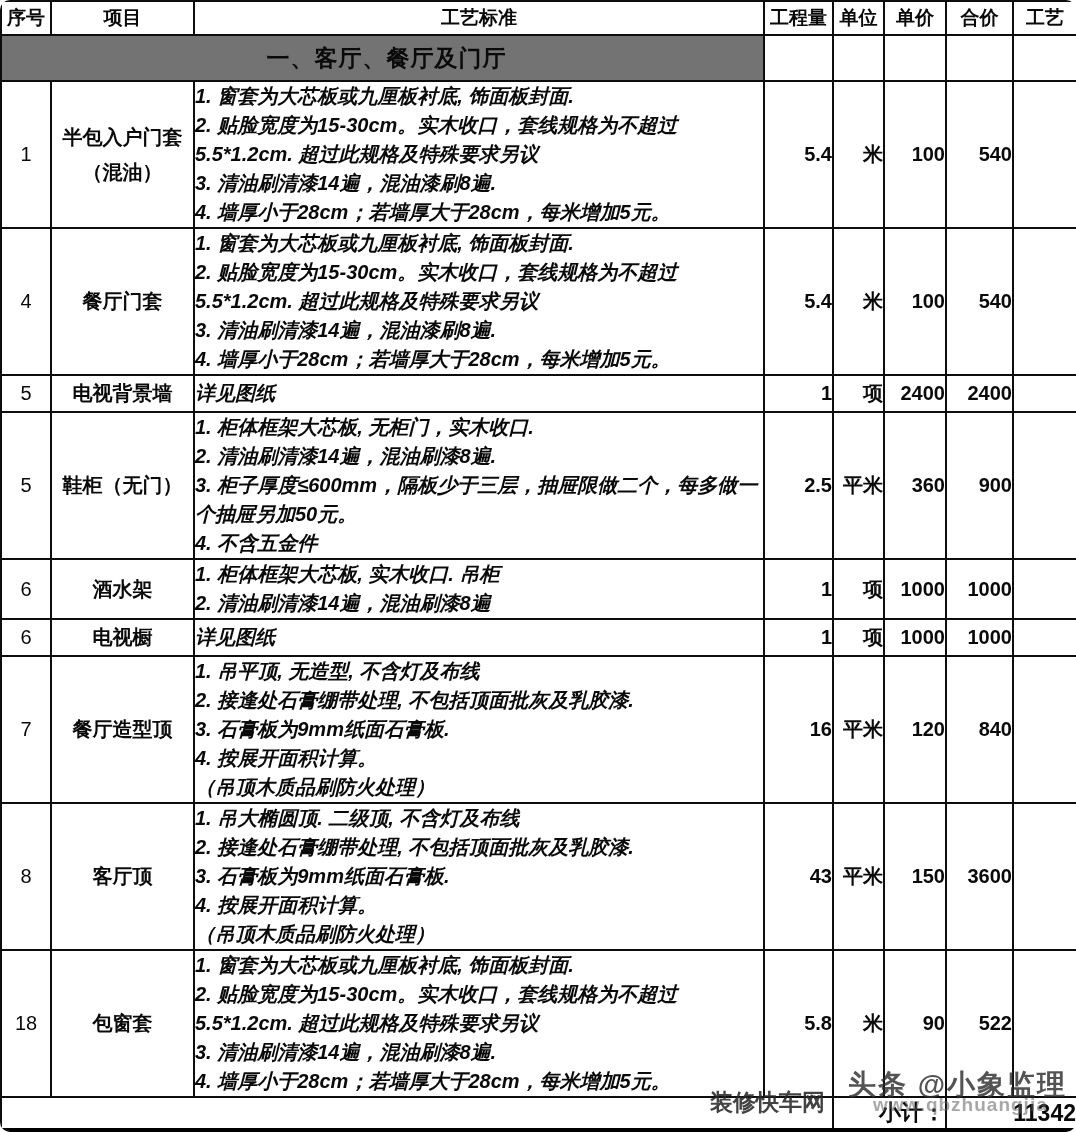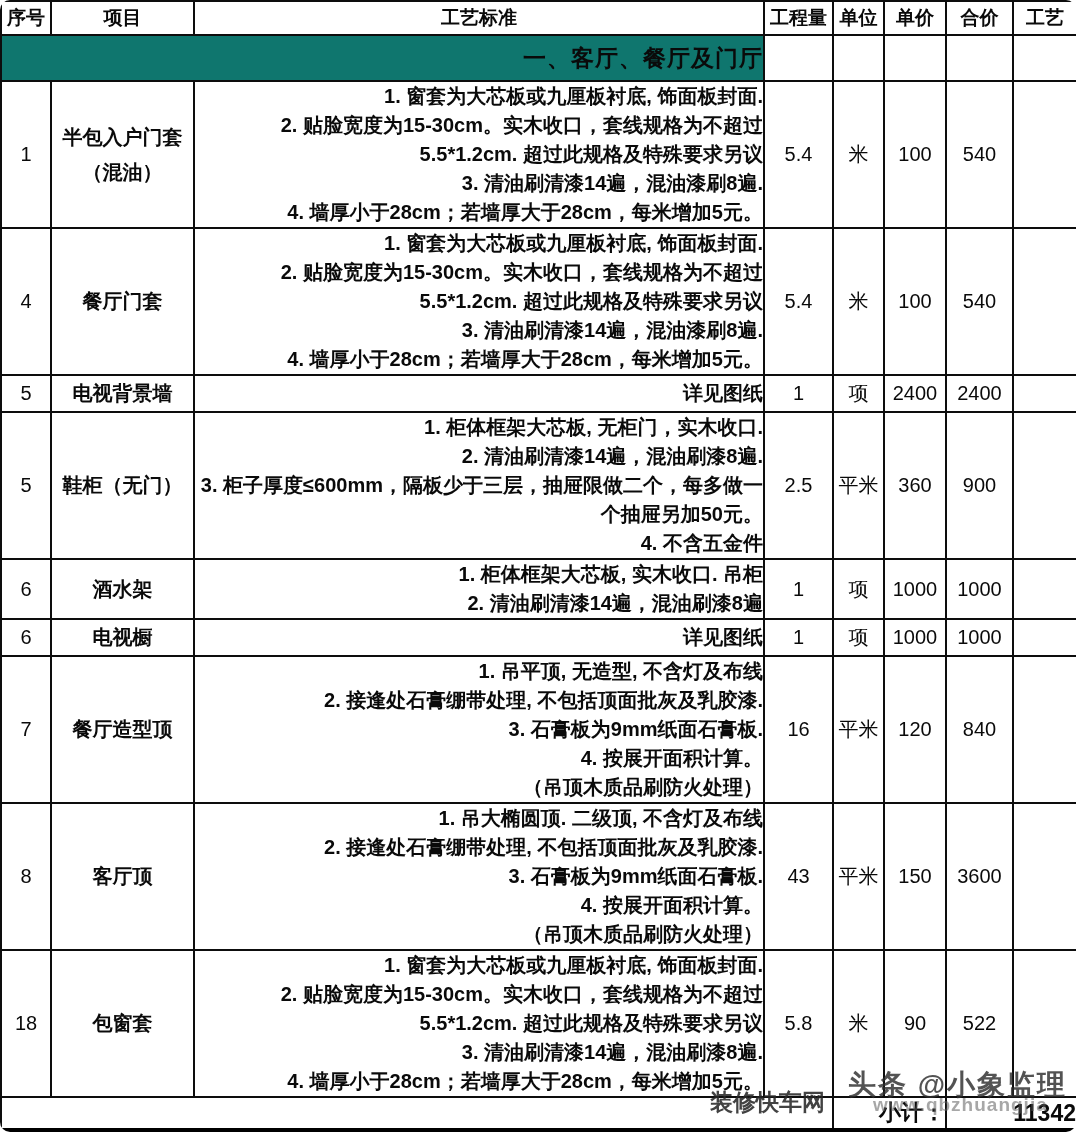--- a/index.html
+++ b/index.html
@@ -25,32 +25,32 @@
     background:#ffffff;
   }
   .quote th{
     height:32px;
     font-size:19px;
     font-weight:700;
     text-align:center;
   }
   tr.section td{height:44px;}
   td.section-cell{
-    background:#0f766e;
+    background:#737373;
     font-size:23px;
     font-weight:700;
-    text-align:right;
+    text-align:center;
     padding-left:8px;
     letter-spacing:1px;
   }
   .c-no{text-align:center;font-size:20px;font-weight:400;}
   .c-item{text-align:center;font-size:20px;font-weight:700;padding:0 6px;line-height:35px;}
-  .c-spec{font-size:20px;font-weight:700;text-align:right;padding:2px 2px 2px 5px;vertical-align:middle;}
+  .c-spec{font-size:20px;font-weight:700;text-align:left;padding:2px 2px 2px 5px;vertical-align:middle;font-style:italic;}
   .spec-line{line-height:29px;}
-  .c-num{text-align:center;font-size:20px;font-weight:400;}
+  .c-num{text-align:right;font-size:20px;font-weight:700;}
   tr.row-short td{height:31px;}
   tr.foot td{height:29px;border-bottom:5px solid #000;}
   td.foot-label{font-size:22px;font-weight:700;text-align:right;margin-left:28px;}
   td.foot-value{font-size:23px;font-weight:700;text-align:right;margin-left:36px;}
   
   .wm-site{
     position:absolute;left:710px;top:1087px;
     font-size:23px;font-weight:700;
     color:rgba(40,40,40,0.88);
     white-space:nowrap;z-index:5;

